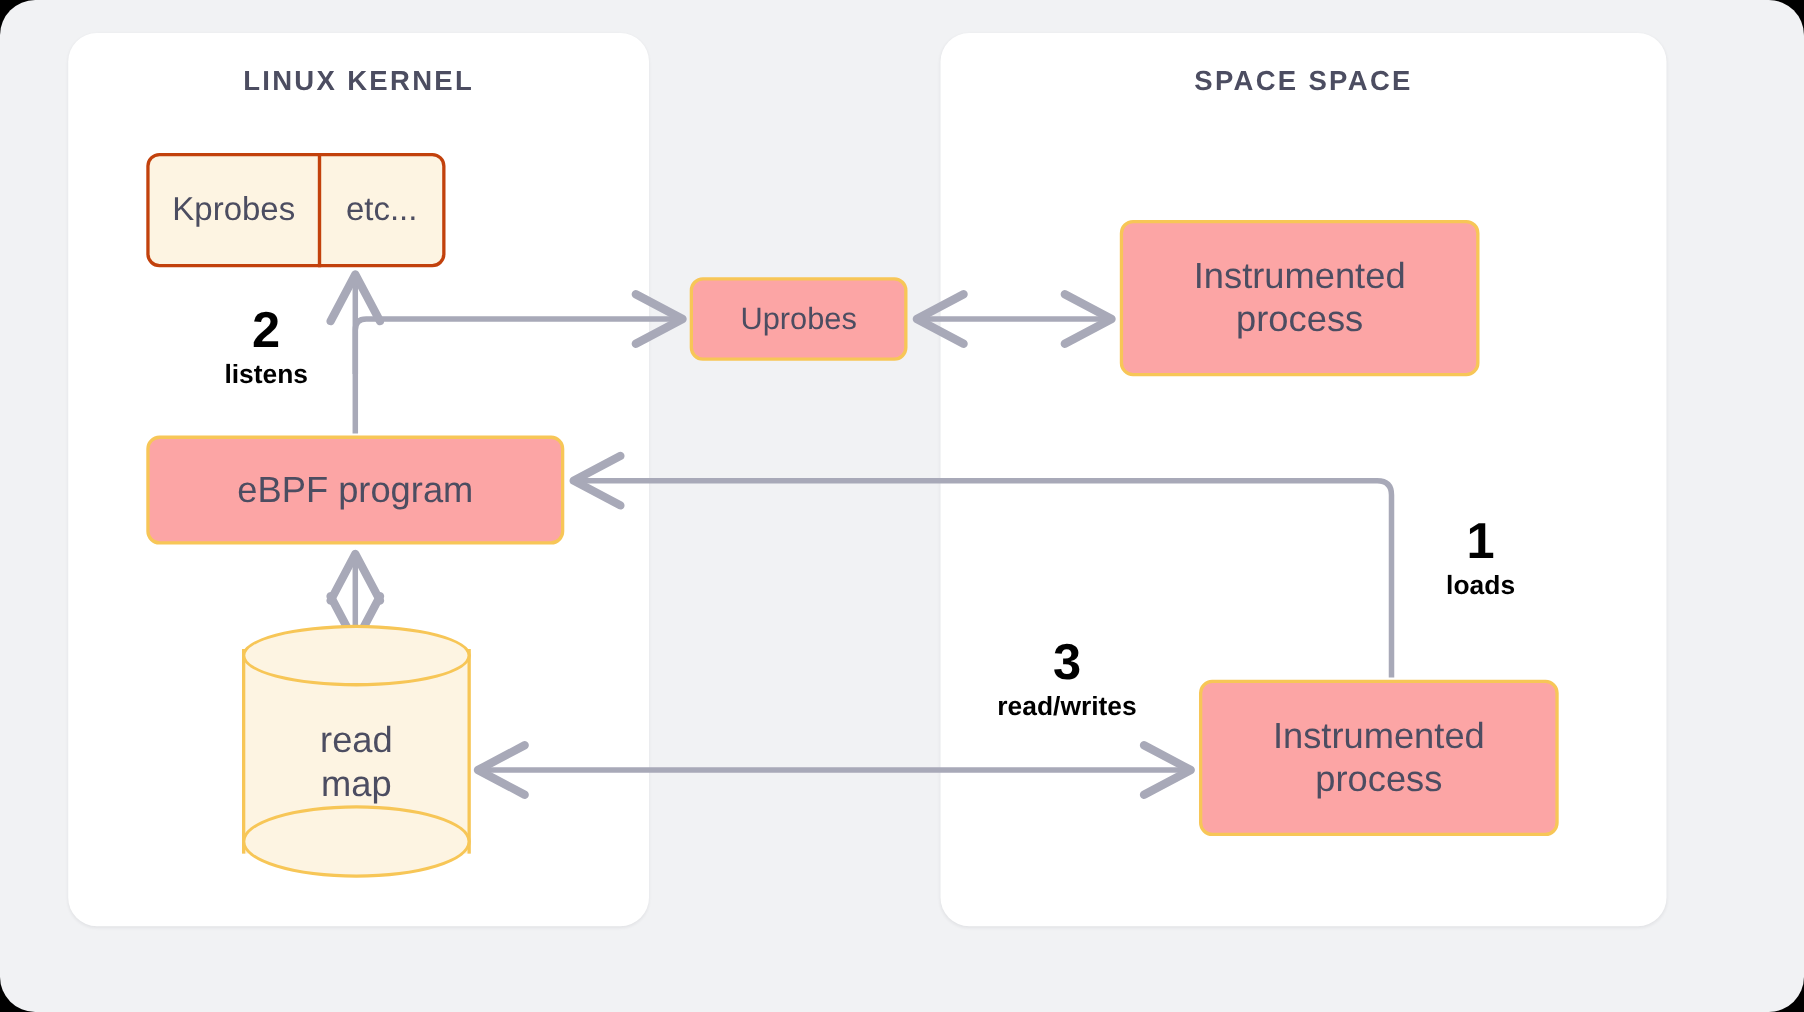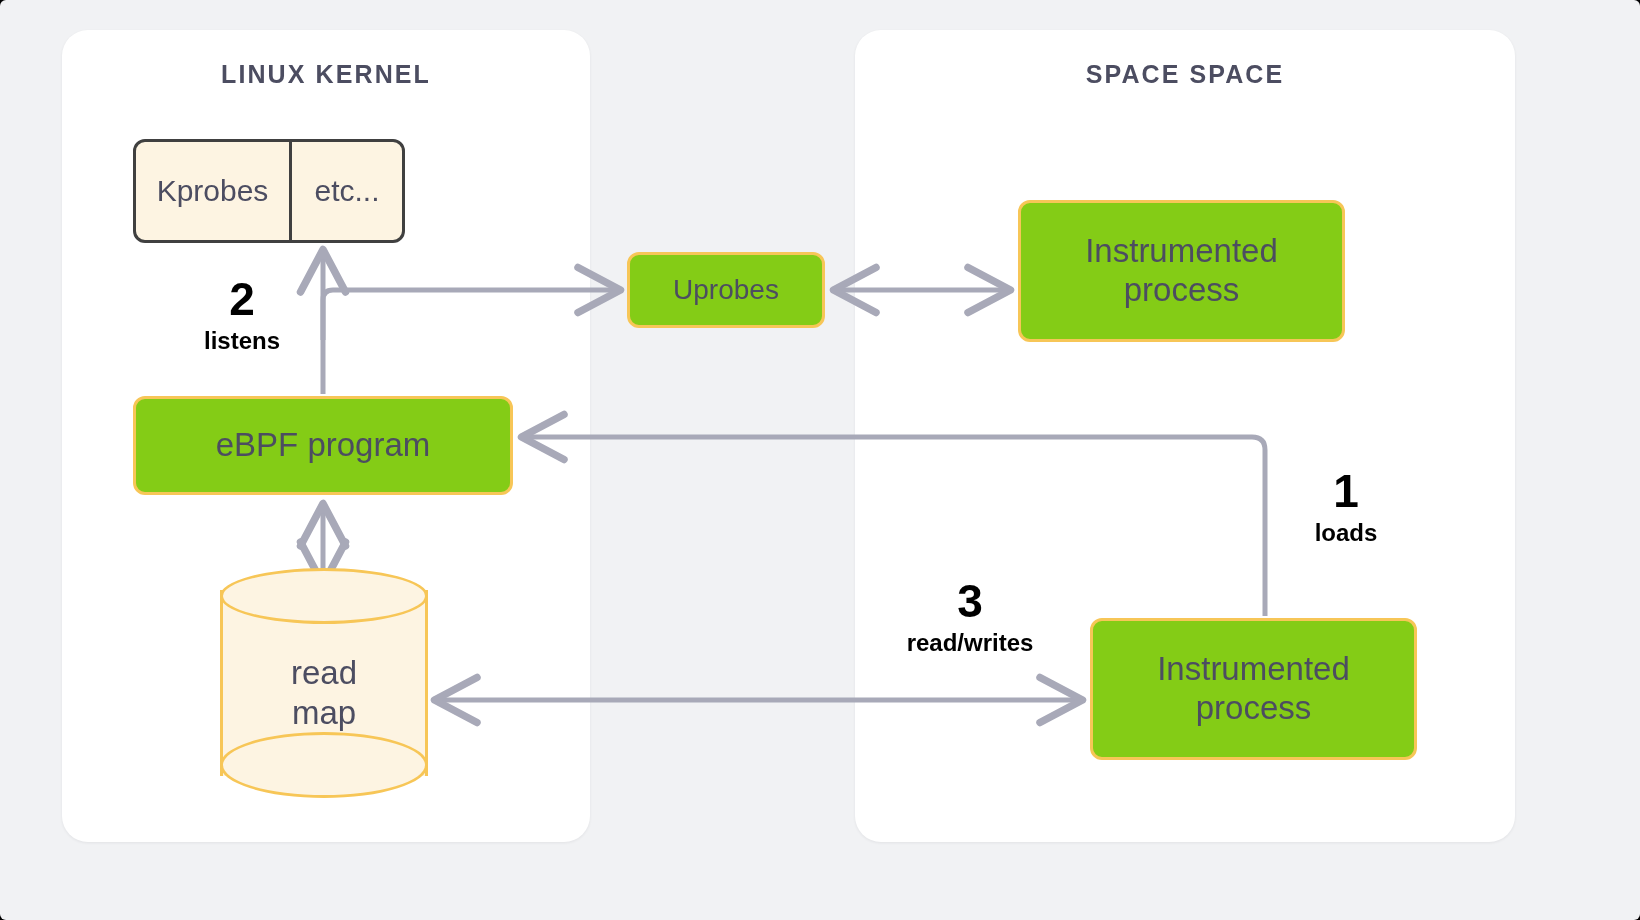--- a/index.html
+++ b/index.html
@@ -5,21 +5,21 @@
   html, body {
     margin: 0;
     padding: 0;
     background: #000000;
   }
   #canvas {
     position: relative;
     width: 1640px;
     height: 920px;
     background: #f1f2f4;
-    border-radius: 6px;
+    border-radius: 32px;
     overflow: hidden;
     font-family: "Liberation Sans", sans-serif;
   }
 
   
   .panel {
     position: absolute;
     background: #ffffff;
     border-radius: 26px;
     box-shadow: 0 1px 3px rgba(30,32,40,0.07);
@@ -35,21 +35,21 @@
     text-align: center;
     font-size: 25px;
     font-weight: bold;
     letter-spacing: 2.1px;
     color: #4c4d61;
   }
 
   
   .node {
     position: absolute;
-    background: #84cc16;
+    background: #fca5a5;
     border: 3px solid #f7c657;
     border-radius: 12px;
     display: flex;
     align-items: center;
     justify-content: center;
     text-align: center;
     color: #4c4d61;
     box-sizing: border-box;
     line-height: 1.18;
   }
@@ -57,21 +57,21 @@
   
   #probe-strip {
     position: absolute;
     left: 133px;
     top: 139px;
     height: 104px;
     display: flex;
   }
   .probe-cell {
     background: #fdf4e2;
-    border: 3px solid #404040;
+    border: 3px solid #c2410c;
     box-sizing: border-box;
     display: flex;
     align-items: center;
     justify-content: center;
     font-size: 30px;
     color: #4c4d61;
     margin-left: -3px;
   }
   .probe-cell:first-child {
     margin-left: 0;

